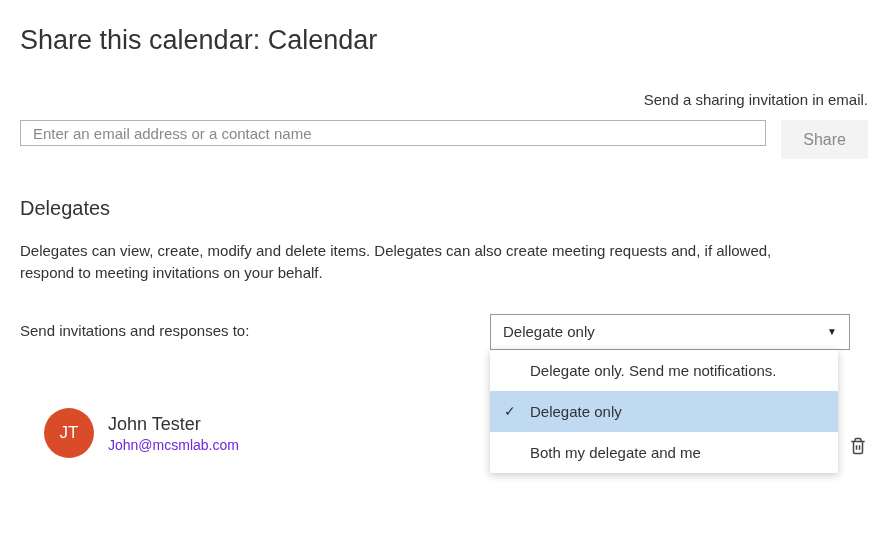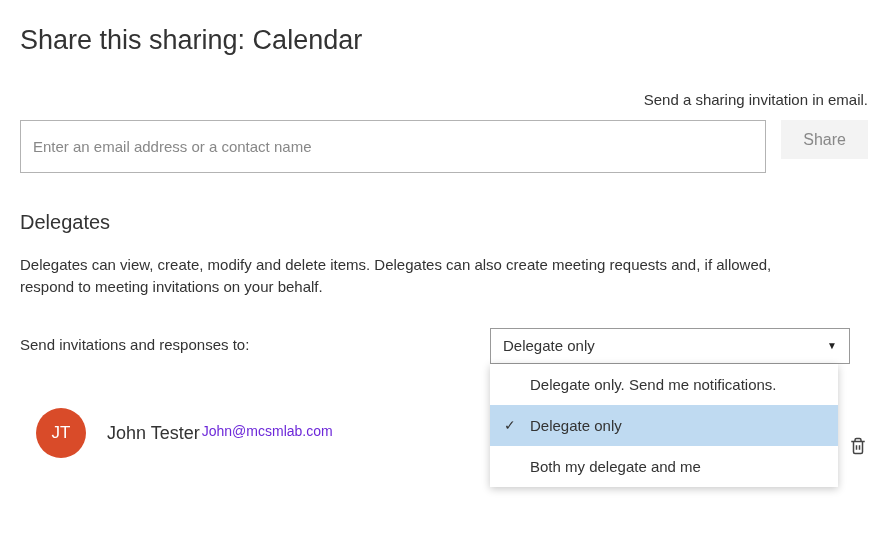--- a/index.html
+++ b/index.html
@@ -36,21 +36,21 @@
       margin-bottom: 38px;
     }
     .email-input {
       flex: 1;
       border: 1px solid #b3b3b3;
       padding: 9px 12px;
       font-size: 15px;
       font-family: inherit;
       color: #333333;
       outline: none;
-      height: 53px;
+      height: 26px;
     }
     .email-input::placeholder {
       color: #888888;
     }
     .share-btn {
       background: #f3f3f3;
       border: none;
       color: #888888;
       font-size: 16px;
       padding: 0 22px;
@@ -131,40 +131,40 @@
       position: absolute;
       left: 14px;
       top: 50%;
       transform: translateY(-50%);
       font-size: 14px;
       color: #333333;
     }
     .delegate-row {
       position: absolute;
       top: 408px;
-      left: 36px;
-      display: flex;
-      align-items: center;
-      gap: 21px;
+      left: 44px;
+      display: flex;
+      align-items: center;
+      gap: 14px;
     }
     .avatar {
       width: 50px;
       height: 50px;
       border-radius: 50%;
       background: #d94b29;
       display: flex;
       align-items: center;
       justify-content: center;
       color: #ffffff;
       font-size: 17px;
       font-weight: 400;
     }
     .user-info {
       display: flex;
-      flex-direction: row;
+      flex-direction: column;
       gap: 2px;
     }
     .user-name {
       font-size: 18px;
       color: #333333;
       font-weight: 400;
     }
     .user-email {
       font-size: 14px;
       color: #6d28d9;
@@ -177,21 +177,21 @@
       color: #444444;
     }
     .trash-icon svg {
       width: 18px;
       height: 20px;
     }
   </style>
 </head>
 <body>
 
-<h1 class="page-title">Share this sharing: Calendar</h1>
+<h1 class="page-title">Share this calendar: Calendar</h1>
 
 <p class="subtitle">Send a sharing invitation in email.</p>
 
 <div class="share-row">
   <input type="text" class="email-input" placeholder="Enter an email address or a contact name" style="">
   <button class="share-btn">Share</button>
 </div>
 
 <h2 class="section-title">Delegates</h2>
 

